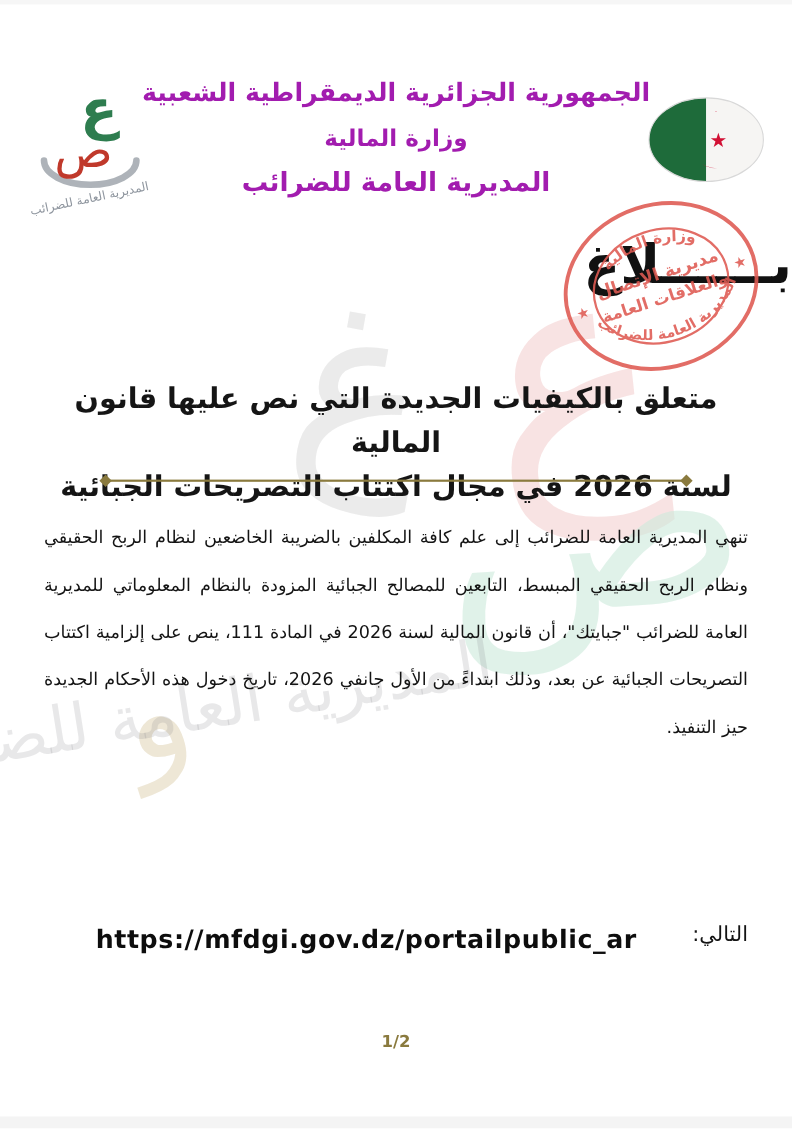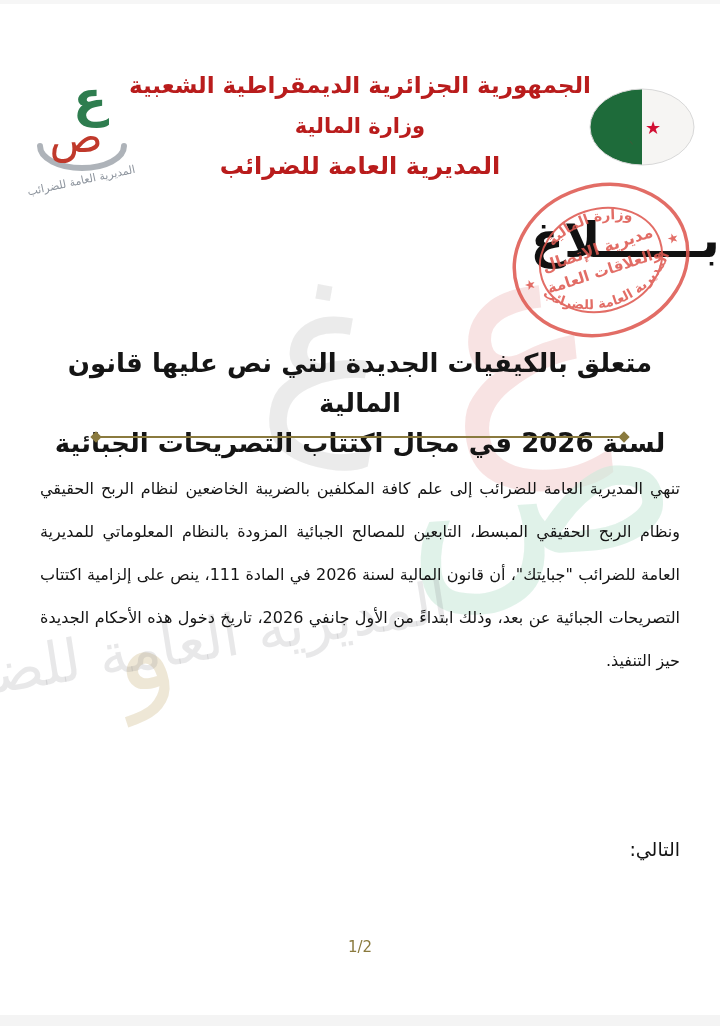--- a/index.html
+++ b/index.html
@@ -22,21 +22,21 @@
           color:#cdeadc;opacity:.6;transform:rotate(-4deg);}
   .wm-gray{position:absolute;left:270px;top:250px;font-size:200px;line-height:1;
           color:#e3e3e3;opacity:.7;transform:rotate(10deg);}
   .wm-script{position:absolute;left:30px;top:600px;width:420px;font-size:58px;
           color:rgba(130,130,135,.18);transform:rotate(-9deg);white-space:nowrap;}
   .wm-swirl{position:absolute;left:110px;top:590px;font-size:120px;line-height:1;
           color:rgba(186,160,90,.25);transform:rotate(-18deg);}
 
   
   .hdr{position:absolute;top:72px;left:120px;right:120px;text-align:center;z-index:2;
-       color:#b91c1c;}
+       color:#a21caf;}
   .hdr-line1{font-size:23px;letter-spacing:1px;font-weight:700;}
   .hdr-line2{font-size:21px;margin-top:16px;font-weight:700;}
   .hdr-line3{font-size:24px;margin-top:14px;font-weight:700;}
   
   .logo-box{position:absolute;top:60px;left:16px;width:130px;height:145px;z-index:2;}
   .flag-box{position:absolute;top:86px;left:586px;width:112px;height:82px;z-index:2;}
 
   .stamp-box{position:absolute;top:180px;left:508px;width:186px;height:160px;z-index:3;
              transform:rotate(-18deg);opacity:.88;}
 
@@ -59,21 +59,21 @@
   #para1{top:451px;}
   #para2{top:697px;}
 
   .link-row{position:absolute;top:836px;left:40px;right:40px;height:48px;z-index:2;}
   .link-tail{position:absolute;right:0;top:2px;font-size:19px;color:#141414;}
   .doc-url{position:absolute;left:0;right:54px;top:6px;text-align:center;
            font-size:23px;font-weight:700;color:#0d0d0d;direction:ltr;
            letter-spacing:.5px;}
 
   .page-num{position:absolute;top:938px;left:0;right:0;text-align:center;z-index:2;
-            font-size:15px;font-weight:400;color:#8a7a3e;direction:ltr;}
+            font-size:15px;font-weight:700;color:#8a7a3e;direction:ltr;}
 
   svg text{font-family:"DejaVu Sans",sans-serif;}
 </style>
 </head>
 <body>
 
 <div class="page">
 
   <div class="edge-top"></div>
   <div class="edge-bottom"></div>
@@ -145,17 +145,18 @@
     <div>متعلق بالكيفيات الجديدة التي نص عليها قانون المالية</div>
     <div>لسنة 2026 في مجال اكتتاب التصريحات الجبائية</div>
   </div>
 
   <div class="divider"></div>
 
   <p class="body-par" id="para1">تنهي المديرية العامة للضرائب إلى علم كافة المكلفين بالضريبة الخاضعين لنظام الربح الحقيقي ونظام الربح الحقيقي المبسط، التابعين للمصالح الجبائية المزودة بالنظام المعلوماتي للمديرية العامة للضرائب "جبايتك"، أن قانون المالية لسنة 2026 في المادة 111، ينص على إلزامية اكتتاب التصريحات الجبائية عن بعد، وذلك ابتداءً من الأول جانفي 2026، تاريخ دخول هذه الأحكام الجديدة حيز التنفيذ.</p>
 
   <div class="link-row">
     <span class="link-tail">التالي:</span>
+    <span class="doc-url">https://mfdgi.gov.dz/portailpublic_ar</span>
   </div>
 
   <div class="page-num">1/2</div>
 
 </div>
 
 </body></html>

